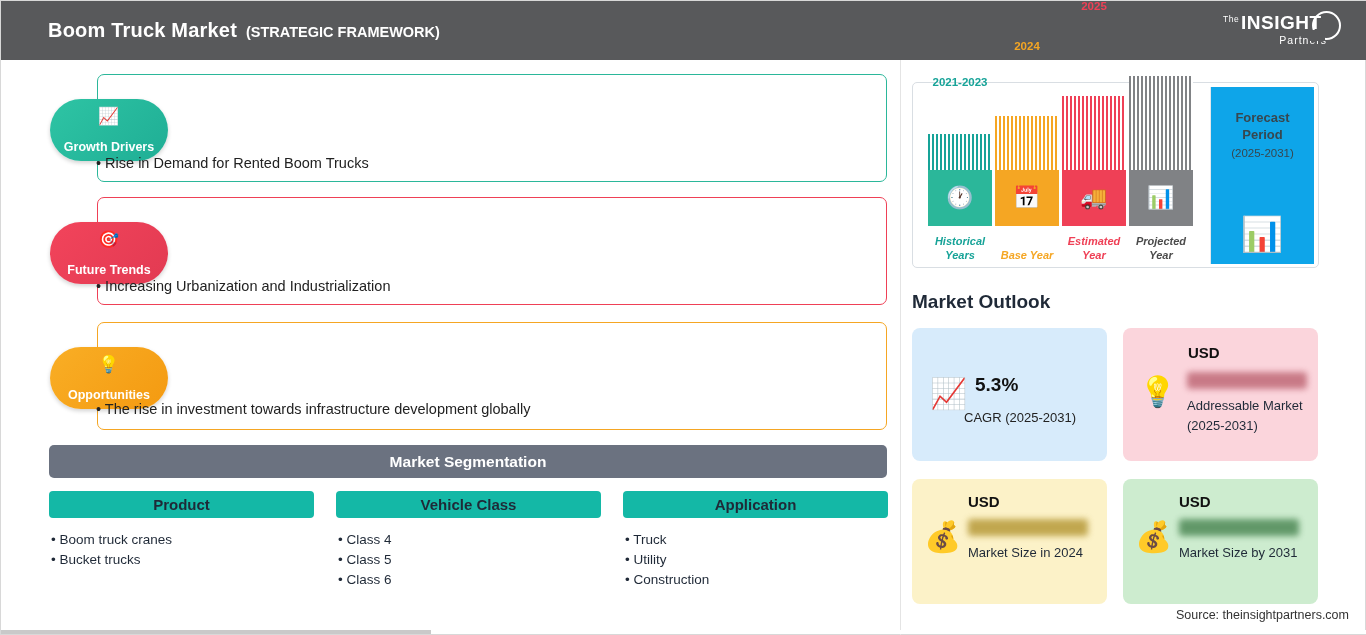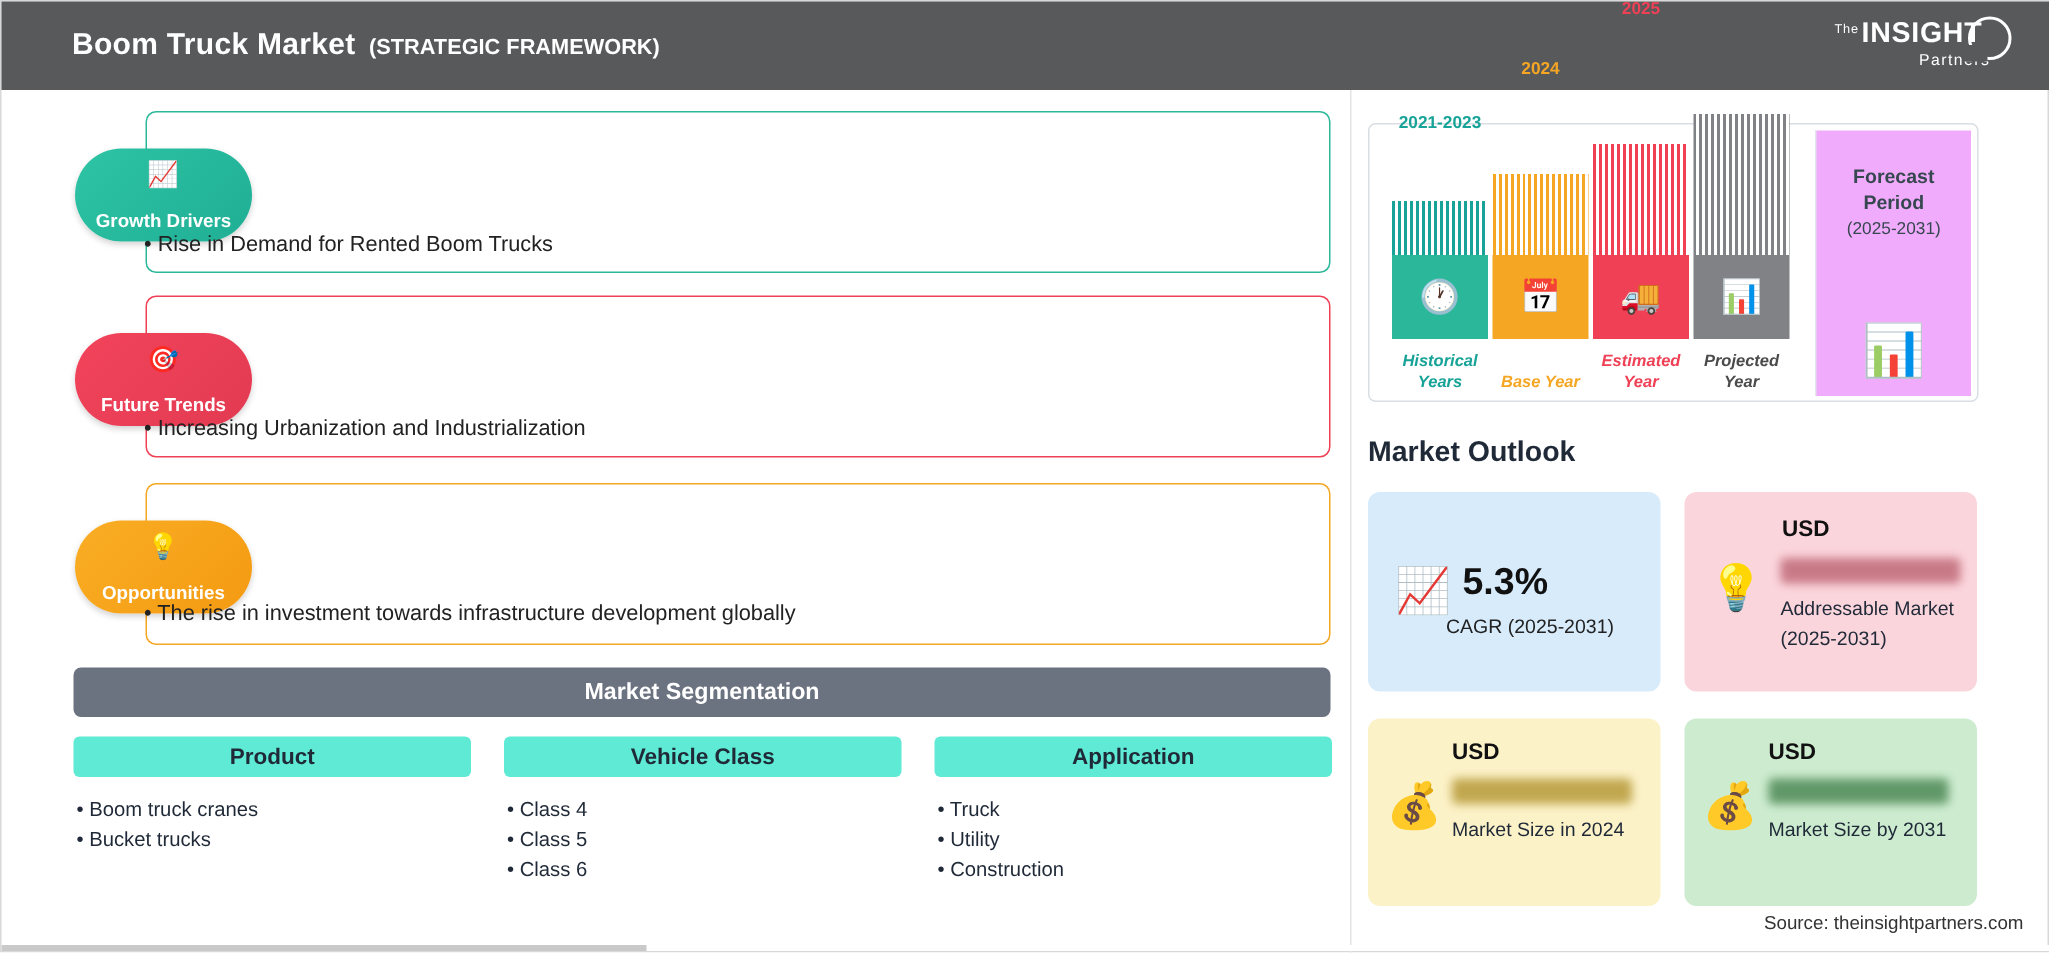--- a/index.html
+++ b/index.html
@@ -95,21 +95,21 @@
   .seg-header {
     position: absolute; left: 48px; top: 385px;
     width: 838px; height: 33px;
     background: #6b7280; border-radius: 5px;
     color: #fff; font-size: 15.5px; font-weight: bold;
     display: flex; align-items: center; justify-content: center;
   }
   .seg-col { position: absolute; top: 431px; }
   .seg-title {
     height: 27px; border-radius: 4px;
-    background: #5eead4; color: #1f2937;
+    background: #14b8a6; color: #1f2937;
     font-size: 15px; font-weight: bold;
     display: flex; align-items: center; justify-content: center;
   }
   .seg-list { margin-top: 12px; font-size: 13.5px; color: #1f2937; line-height: 20px; padding-left: 2px;}
   .seg-list li { list-style: none; }
   .seg-list li:before { content: "• "; }
   .seg-1 { left: 48px; width: 265px; }
   .seg-2 { left: 335px; width: 265px; }
   .seg-3 { left: 622px; width: 265px; }
 
@@ -129,40 +129,40 @@
     display: flex; align-items: center; justify-content: center;
     font-size: 22px;
   }
   .tl-label {
     position: absolute; width: 72px; left: -4px; bottom: -36px;
     text-align: center; font-size: 11px; font-weight: bold; line-height: 14px; font-style: italic;
   }
   .c1 { left: 15px; } .c2 { left: 82px; } .c3 { left: 149px; } .c4 { left: 216px; }
   .fc {
     position: absolute; right: 4px; top: 4px; width: 104px; height: 177px;
-    background: #f0abfc; border-left: 1px solid #e2e7ec;
+    background: #0ea5e9; border-left: 1px solid #e2e7ec;
     text-align: center; padding-top: 22px;
   }
   .fc .t1 { font-size: 13px; font-weight: bold; color: #37474f; line-height: 17px;}
   .fc .t2 { font-size: 11.5px; color: #37474f; margin-top: 4px;}
   .fc .pic { position: absolute; bottom: 10px; left: 50%; transform: translateX(-50%); font-size: 34px;}
 
   .outlook-title {
     position: absolute; left: 11px; top: 231px;
     font-size: 19px; font-weight: bold; color: #1f2937;
   }
 
   .card { position: absolute; border-radius: 8px; }
   .card-cagr { left: 11px; top: 268px; width: 195px; height: 133px; background: #d7ebfb; }
   .card-addr { left: 222px; top: 268px; width: 195px; height: 133px; background: #fbd5dc; }
   .card-2024 { left: 11px; top: 419px; width: 195px; height: 125px; background: #fcf2c8; }
   .card-2031 { left: 222px; top: 419px; width: 195px; height: 125px; background: #cdeccf; }
 
   .cagr-icon { position: absolute; left: 18px; top: 48px; font-size: 30px; }
-  .cagr-val  { position: absolute; left: 63px; top: 46px; font-size: 25px; font-weight: bold; color: #111; }
+  .cagr-val  { position: absolute; left: 63px; top: 46px; font-size: 19px; font-weight: bold; color: #111; }
   .cagr-sub  { position: absolute; left: 52px; top: 82px; font-size: 13px; color: #222; }
 
   .usd { position: absolute; left: 65px; top: 14px; font-size: 15px; font-weight: bold; color: #111; }
   .usd-l { position: absolute; left: 56px; top: 14px; font-size: 15px; font-weight: bold; color: #111; }
   .blur {
     position: absolute; left: 64px; top: 40px; width: 120px; height: 17px;
     background: linear-gradient(90deg,#c06a78,#c06a78);
     filter: blur(3.2px); opacity: .85; border-radius: 3px;
   }
   .blur.y { background: #b79a3a; }

